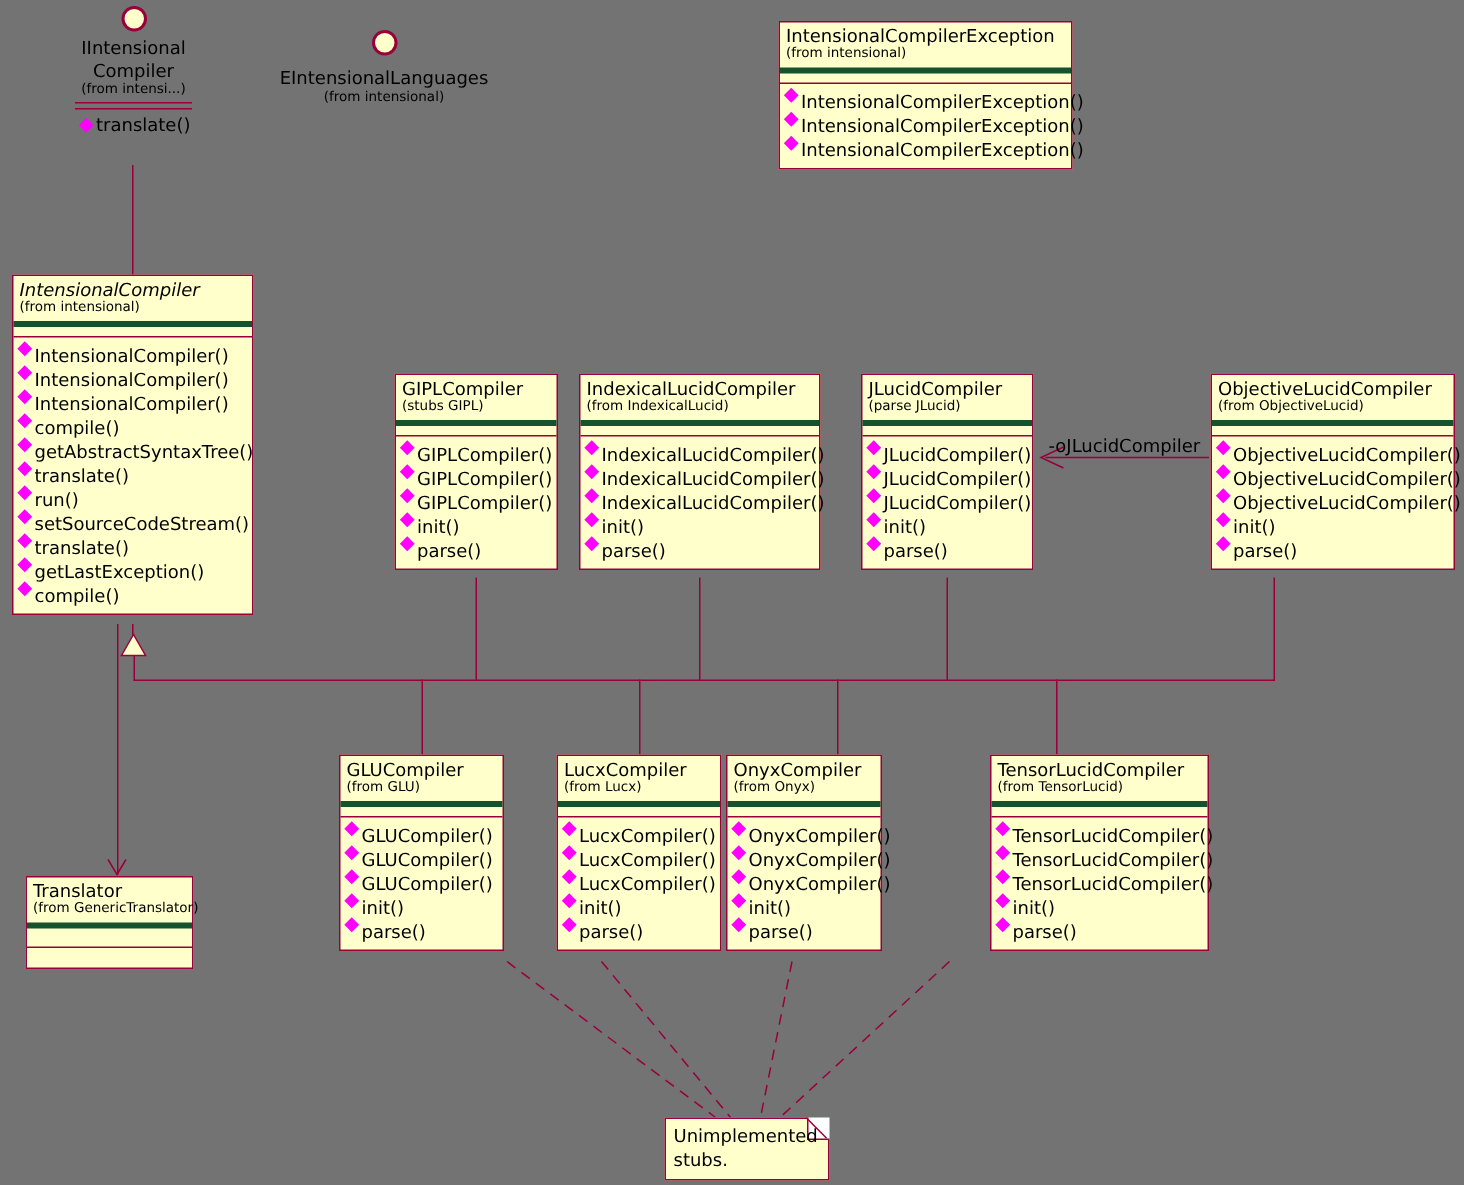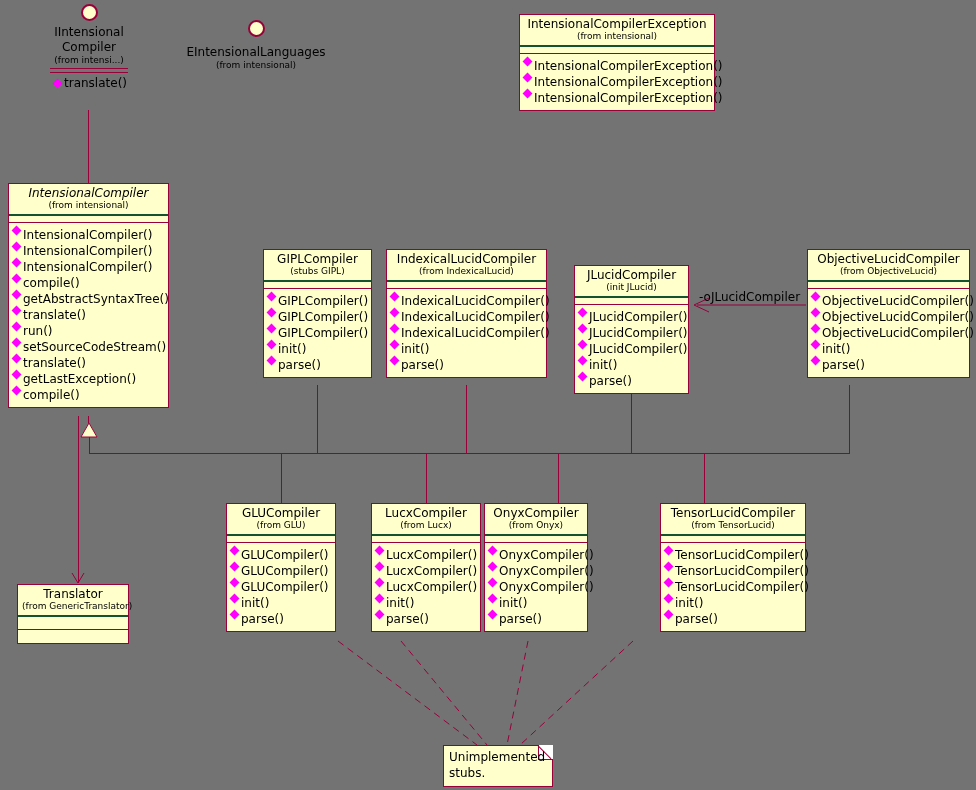--- a/index.html
+++ b/index.html
@@ -23,22 +23,22 @@
   .uml-class {
     position: absolute;
     box-sizing: border-box;
     background: #ffffcc;
     border: 1px solid #99003a;
     z-index: 5;
   }
   .uml-class .hdr {
     box-sizing: border-box;
     padding: 2px 4px 3px 4px;
-    text-align: center;
-    border-bottom: 2px solid #14532d;
+    text-align: left;
+    border-bottom: 4px solid #14532d;
   }
   .uml-class .cls-name {
     font-size: 12px;
     color: #000000;
     line-height: 14px;
     white-space: nowrap;
   }
   .uml-class.abstract .cls-name {
     font-style: italic;
   }
@@ -392,24 +392,24 @@
         <span class="diamond"></span>
         <span class="op-label">init()</span>
       </div>
       <div class="op">
         <span class="diamond"></span>
         <span class="op-label">parse()</span>
       </div>
     </div>
   </div>
 
-  <div class="uml-class" style="left:574px; top:265px; width:115px;">
+  <div class="uml-class" style="left:574px; top:249px; width:115px;">
     <div class="hdr">
       <div class="cls-name">JLucidCompiler</div>
-      <div class="cls-pkg">(init JLucid)</div>
+      <div class="cls-pkg">(parse JLucid)</div>
     </div>
     <div class="attrs"></div>
     <div class="ops">
       <div class="op">
         <span class="diamond"></span>
         <span class="op-label">JLucidCompiler()</span>
       </div>
       <div class="op">
         <span class="diamond"></span>
         <span class="op-label">JLucidCompiler()</span>

